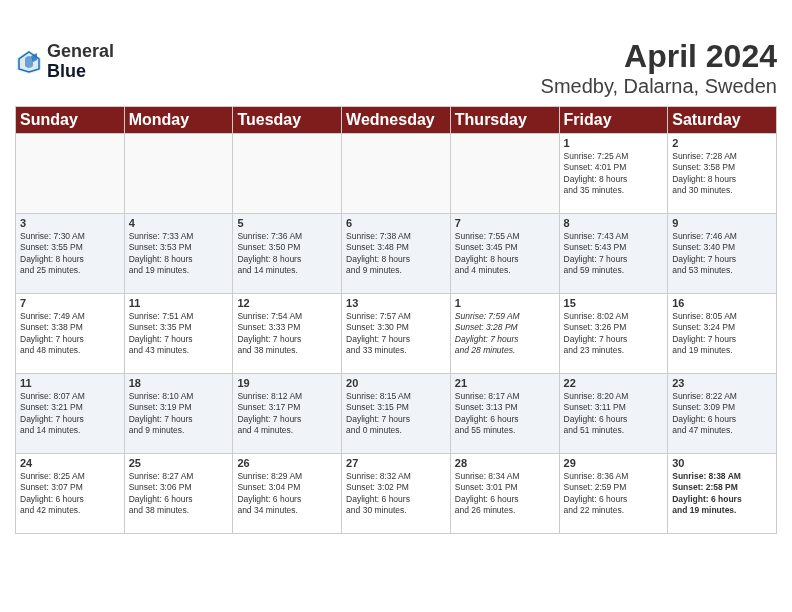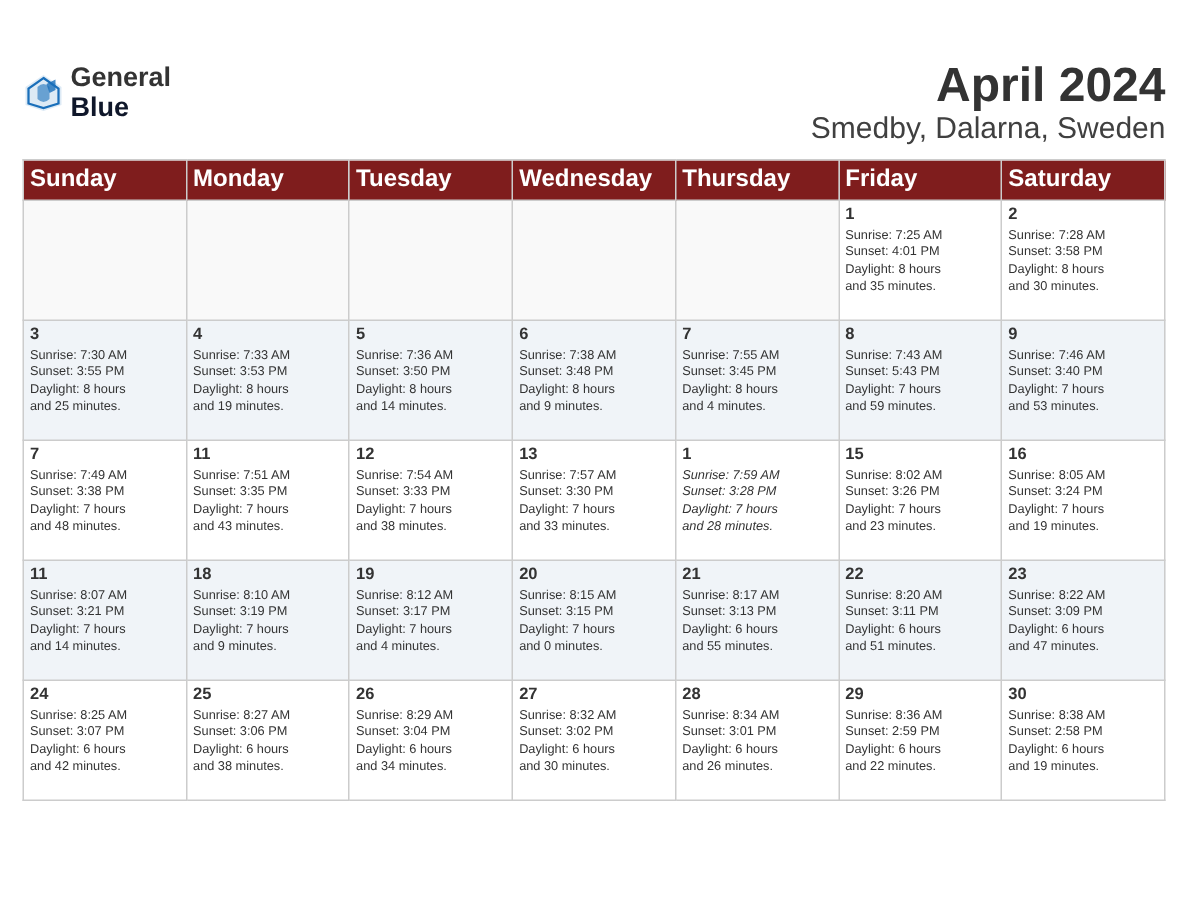--- a/index.html
+++ b/index.html
@@ -341,21 +341,21 @@
           </td>
           <td>
             <div class="day-number">29</div>
             <div class="day-info" style="white-space: pre-line;">Sunrise: 8:36 AM
 Sunset: 2:59 PM
 Daylight: 6 hours
 and 22 minutes.</div>
           </td>
           <td>
             <div class="day-number">30</div>
-            <div class="day-info" style="white-space: pre-line;">Sunrise: 8:38 AM
+            <div class="day-info" style="white-space: pre-line; font-weight: bold;">Sunrise: 8:38 AM
 Sunset: 2:58 PM
 Daylight: 6 hours
 and 19 minutes.</div>
           </td>
         </tr>
       </tbody>
   </table>
 </div>
 
 </body></html>

